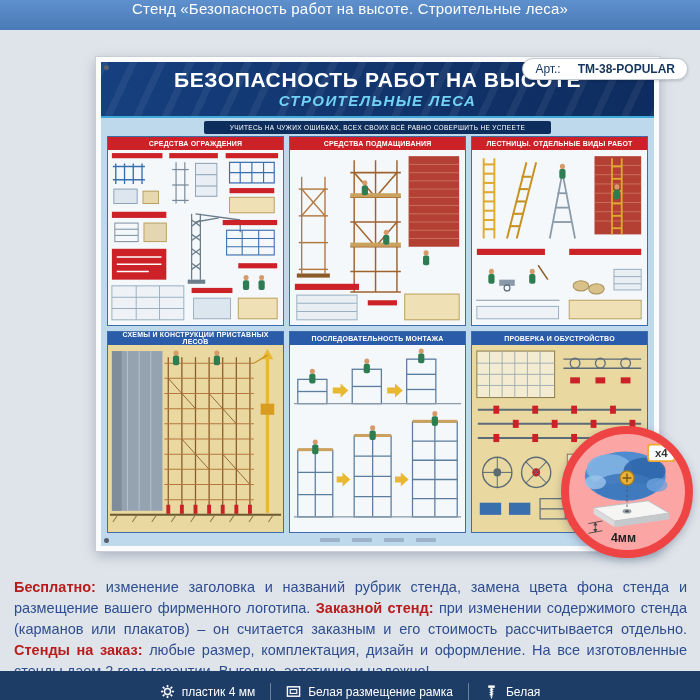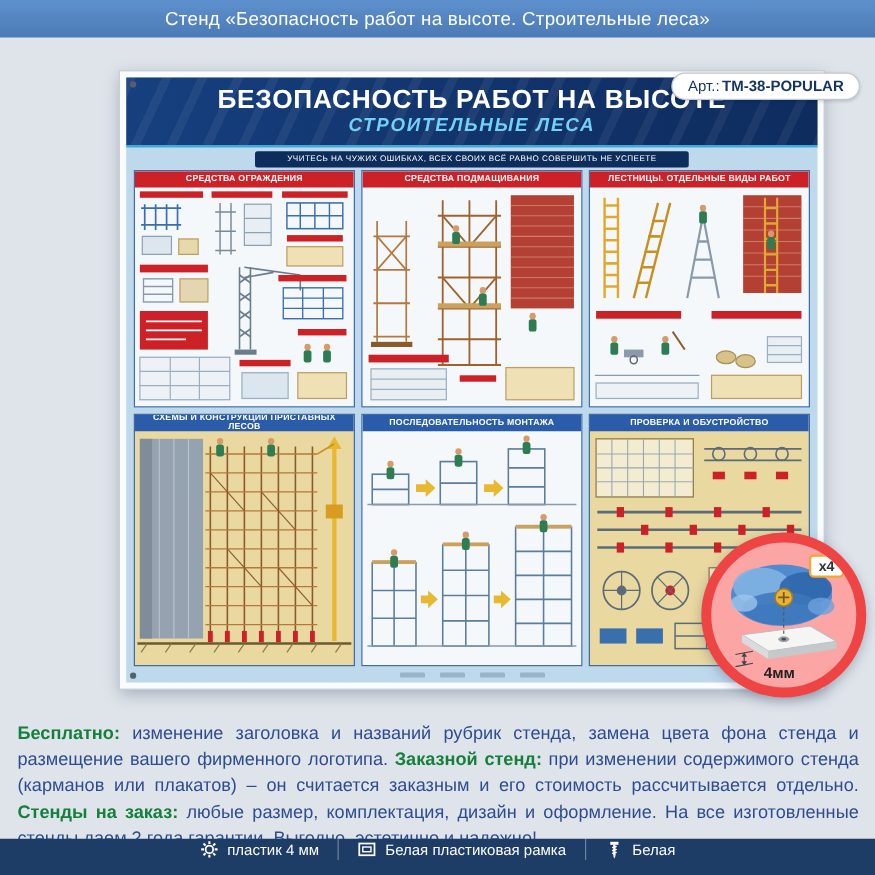--- a/index.html
+++ b/index.html
@@ -8,32 +8,32 @@
     position: relative;
     font-family: "Liberation Sans", sans-serif;
     background: #dfe4ea;
     overflow: hidden;
   }
 
   
   .top-bar {
     position:absolute; top:0; left:0; right:0; height:30px;
     background: linear-gradient(#5e90cd, #4b7bb6);
-    color:#fff; display:flex; align-items:center; justify-content:center;
+    color:#fff; display:flex; justify-content:center;
     font-size:15px; letter-spacing:.2px;
   }
 
   
   .art-badge {
     position:absolute; right:12px; top:58px; z-index:7;
     background:#fff; border:1px solid #c3c9d0; border-radius:12px;
     padding:3px 12px; font-size:12px; color:#16355e;
     box-shadow:0 1px 3px rgba(0,0,0,.18); white-space:nowrap;
   }
-  .art-badge b { margin-left:2px; }
+  .art-badge b { margin-left:17px; }
 
   
   .poster {
     position:absolute; left:96px; top:57px; width:563px; height:494px;
     background:#bed8ec;
     border:5px solid #fafbfc; outline:1px solid #c9ced4;
     box-shadow:0 4px 12px rgba(55,75,105,.35);
     display:flex; flex-direction:column; z-index:2;
   }
   .corner-dot { position:absolute; width:5px; height:5px; border-radius:50%; background:#55606b; z-index:3; }
@@ -86,27 +86,27 @@
     box-shadow:0 3px 9px rgba(55,75,105,.35); overflow:hidden; z-index:8;
   }
   .inset svg { display:block; width:100%; height:100%; }
   .inset text { font-family:"Liberation Sans", sans-serif; }
 
   
   .description {
     position:absolute; left:14px; top:577px; width:673px;
     font-size:14.5px; line-height:21px; color:#2e4d8f; text-align:justify;
   }
-  .description b { color:#15803d; }
+  .description b { color:#b91c1c; }
 
   
   .footer {
     position:absolute; left:0; right:0; bottom:0; height:29px;
     background:#1d3c66; color:#fff;
-    display:flex; align-items:flex-start; justify-content:center;
+    display:flex; align-items:flex-end; justify-content:center;
   }
   .f-item { display:flex; align-items:center; gap:7px; padding:0 15px; font-size:12px; white-space:nowrap; height:17px; }
   .f-item + .f-item { border-left:1px solid rgba(255,255,255,.35); }
   .f-item svg { flex:none; }
 </style>
 </head>
 <body>
 
 <div class="top-bar">
   <span>Стенд «Безопасность работ на высоте. Строительные леса»</span>
@@ -620,21 +620,21 @@
           <line x1="4.8" y1="11.2" x2="3" y2="13"></line>
       </g>
     </svg>
     <span>пластик 4 мм</span>
   </div>
   <div class="f-item">
     <svg viewBox="0 0 16 16" width="15" height="15">
       <rect x="1.5" y="3" width="13" height="10" fill="none" stroke="#fff" stroke-width="1.5"></rect>
       <rect x="4.5" y="6" width="7" height="4" fill="none" stroke="#fff" stroke-width="1.2"></rect>
     </svg>
-    <span>Белая пластиковая рамка</span>
+    <span>Белая размещение рамка</span>
   </div>
   <div class="f-item">
     <svg viewBox="0 0 16 16" width="15" height="15">
       <rect x="4.5" y="1.5" width="7" height="2.6" fill="#fff"></rect>
       <line x1="8" y1="4" x2="8" y2="13.5" stroke="#fff" stroke-width="2"></line>
       <line x1="6" y1="6.5" x2="10" y2="5.5" stroke="#fff" stroke-width="1.1"></line>
       <line x1="6" y1="9" x2="10" y2="8" stroke="#fff" stroke-width="1.1"></line>
       <line x1="6" y1="11.5" x2="10" y2="10.5" stroke="#fff" stroke-width="1.1"></line>
       <polygon points="7,13.5 9,13.5 8,16" fill="#fff"></polygon>
     </svg>

